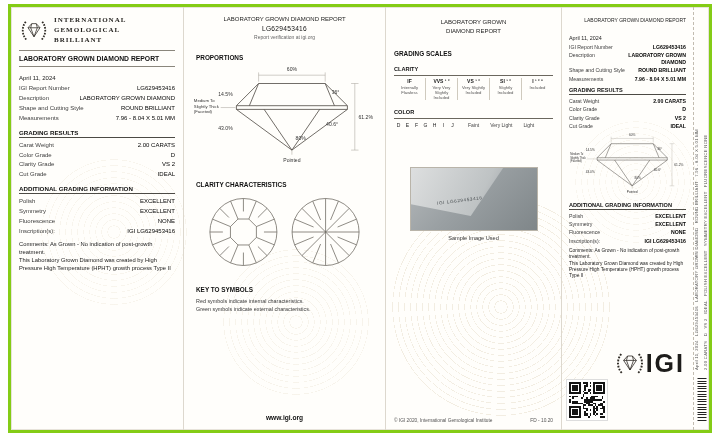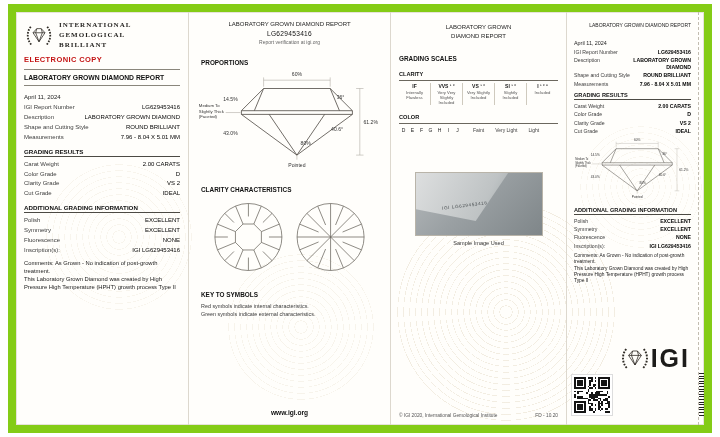--- a/index.html
+++ b/index.html
@@ -1,18 +1,18 @@
 <!DOCTYPE html>
 <html><head>
 <meta charset="utf-8">
 <style>
   html,body{margin:0;padding:0;}
   body{width:720px;height:437px;background:#ffffff;font-family:"Liberation Sans",sans-serif;color:#222;position:relative;overflow:hidden;}
   *{box-sizing:border-box;}
-  .cert{position:absolute;left:8px;top:4px;width:704px;height:429px;border:8px solid #84cc16;box-shadow:inset 0 0 0 1px #e7e3da;background:#fffefb;display:flex;overflow:hidden;}
+  .cert{position:absolute;left:8px;top:4px;width:704px;height:429px;border:3px solid #84cc16;box-shadow:inset 0 0 0 1px #e7e3da;background:#fffefb;display:flex;overflow:hidden;}
   .wm{position:absolute;border-radius:50%;background:repeating-radial-gradient(circle at center, rgba(176,148,92,0.20) 0 0.6px, rgba(0,0,0,0) 0.6px 6px);pointer-events:none;}
   .wm1{left:28px;top:150px;width:150px;height:150px;opacity:.45;}
   .wm2{left:380px;top:190px;width:220px;height:220px;opacity:.8;}
   .wm3{left:210px;top:240px;width:150px;height:150px;opacity:.5;}
   .wm4{left:560px;top:110px;width:130px;height:130px;opacity:.4;}
   .panel{position:relative;height:100%;}
   .p1{width:172px;padding:9px 8px;}
   .p2{width:202px;padding:6px 8px;border-left:1px solid #ddd8ce;}
   .p3{width:176px;padding:8px 8px;border-left:1px solid #ddd8ce;}
   .p4{width:132px;padding:7px 7px;border-left:1px solid #ddd8ce;}
@@ -104,21 +104,20 @@
       <line x1="24.4" y1="13" x2="20" y2="25"></line>
     </g>
   </svg>
         </div>
       <div class="inst">
         <div>INTERNATIONAL</div>
         <div>GEMOLOGICAL</div>
         <div>BRILLIANT</div>
       </div>
     </div>
-    <div class="ecopy">ELECTRONIC COPY</div>
     <div class="p1title">LABORATORY GROWN DIAMOND REPORT</div>
     <div class="date">April 11, 2024</div>
 
     <div class="row">
         <span class="lab">IGI Report Number</span>
         <span class="val">LG629453416</span>
       </div>
     <div class="row">
         <span class="lab">Description</span>
         <span class="val">LABORATORY GROWN DIAMOND</span>

